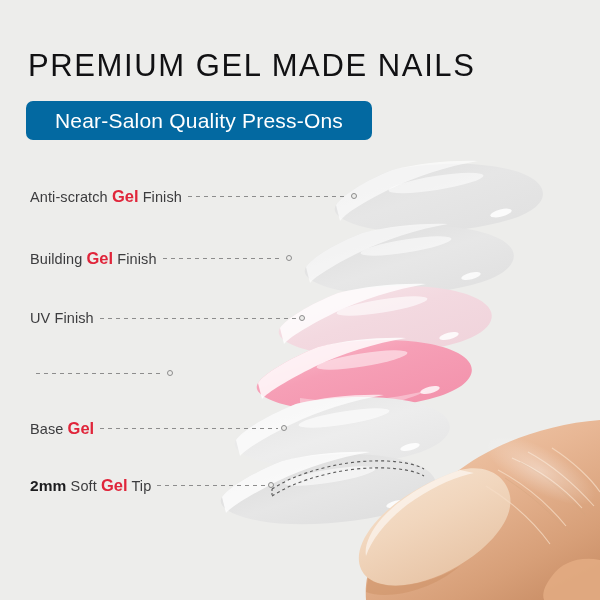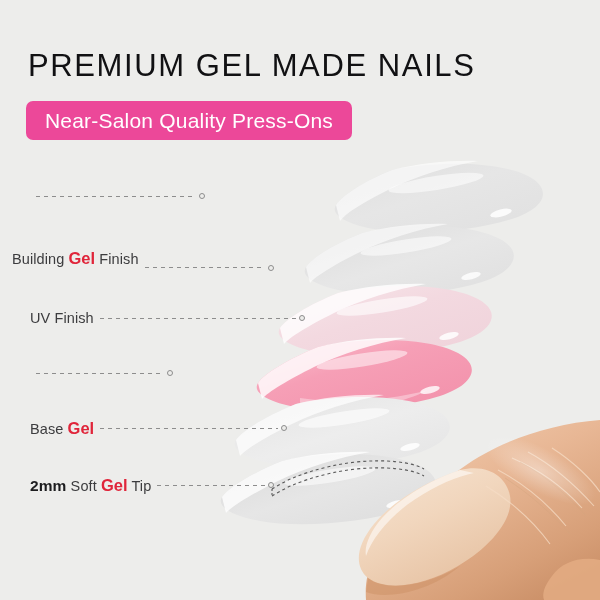--- a/index.html
+++ b/index.html
@@ -13,22 +13,22 @@
 
   
   .title{
     position:absolute;left:28px;top:48px;
     font-size:31px;font-weight:500;letter-spacing:1.6px;
     color:#111113;white-space:nowrap;
   }
   .badge{
     position:absolute;left:26px;top:101px;
     height:39px;box-sizing:border-box;
-    padding:0 19px;border-radius:7px;
-    background:#ec4899;
+    padding:0 29px;border-radius:7px;
+    background:#0369a1;
     display:flex;align-items:center;
     font-size:21px;letter-spacing:.2px;color:#fff;white-space:nowrap;
   }
 
   
   .art{position:absolute;left:0;top:0;width:600px;height:600px;pointer-events:none;}
 
   
   .callout{position:absolute;display:flex;align-items:center;height:20px;}
   .callout .txt{
@@ -205,25 +205,26 @@
 
       <path d="M600 560 C 580 556 562 562 552 576 C 544 586 542 594 544 600 L600 600 Z" fill="#e2ab82" opacity=".9"></path>
     </g>
   </svg>
 
   <div class="title">PREMIUM GEL MADE NAILS</div>
   <div class="badge">Near-Salon Quality Press-Ons</div>
 
   <div id="callout-host">
       <div class="callout" style="left: 30px; top: 186px;">
+        <span class="txt">Anti-scratch <b class="gel">Gel</b> Finish</span>
         <span class="lead" style="width: 160px;">
           <span class="dot"></span>
         </span>
       </div>
-      <div class="callout" style="left: 12px; top: 248px; align-items: flex-end;">
+      <div class="callout" style="left: 30px; top: 248px;">
         <span class="txt">Building <b class="gel">Gel</b> Finish</span>
         <span class="lead" style="width: 120px;">
           <span class="dot"></span>
         </span>
       </div>
       <div class="callout" style="left: 30px; top: 308px;">
         <span class="txt">UV Finish</span>
         <span class="lead" style="width: 196px;">
           <span class="dot"></span>
         </span>

